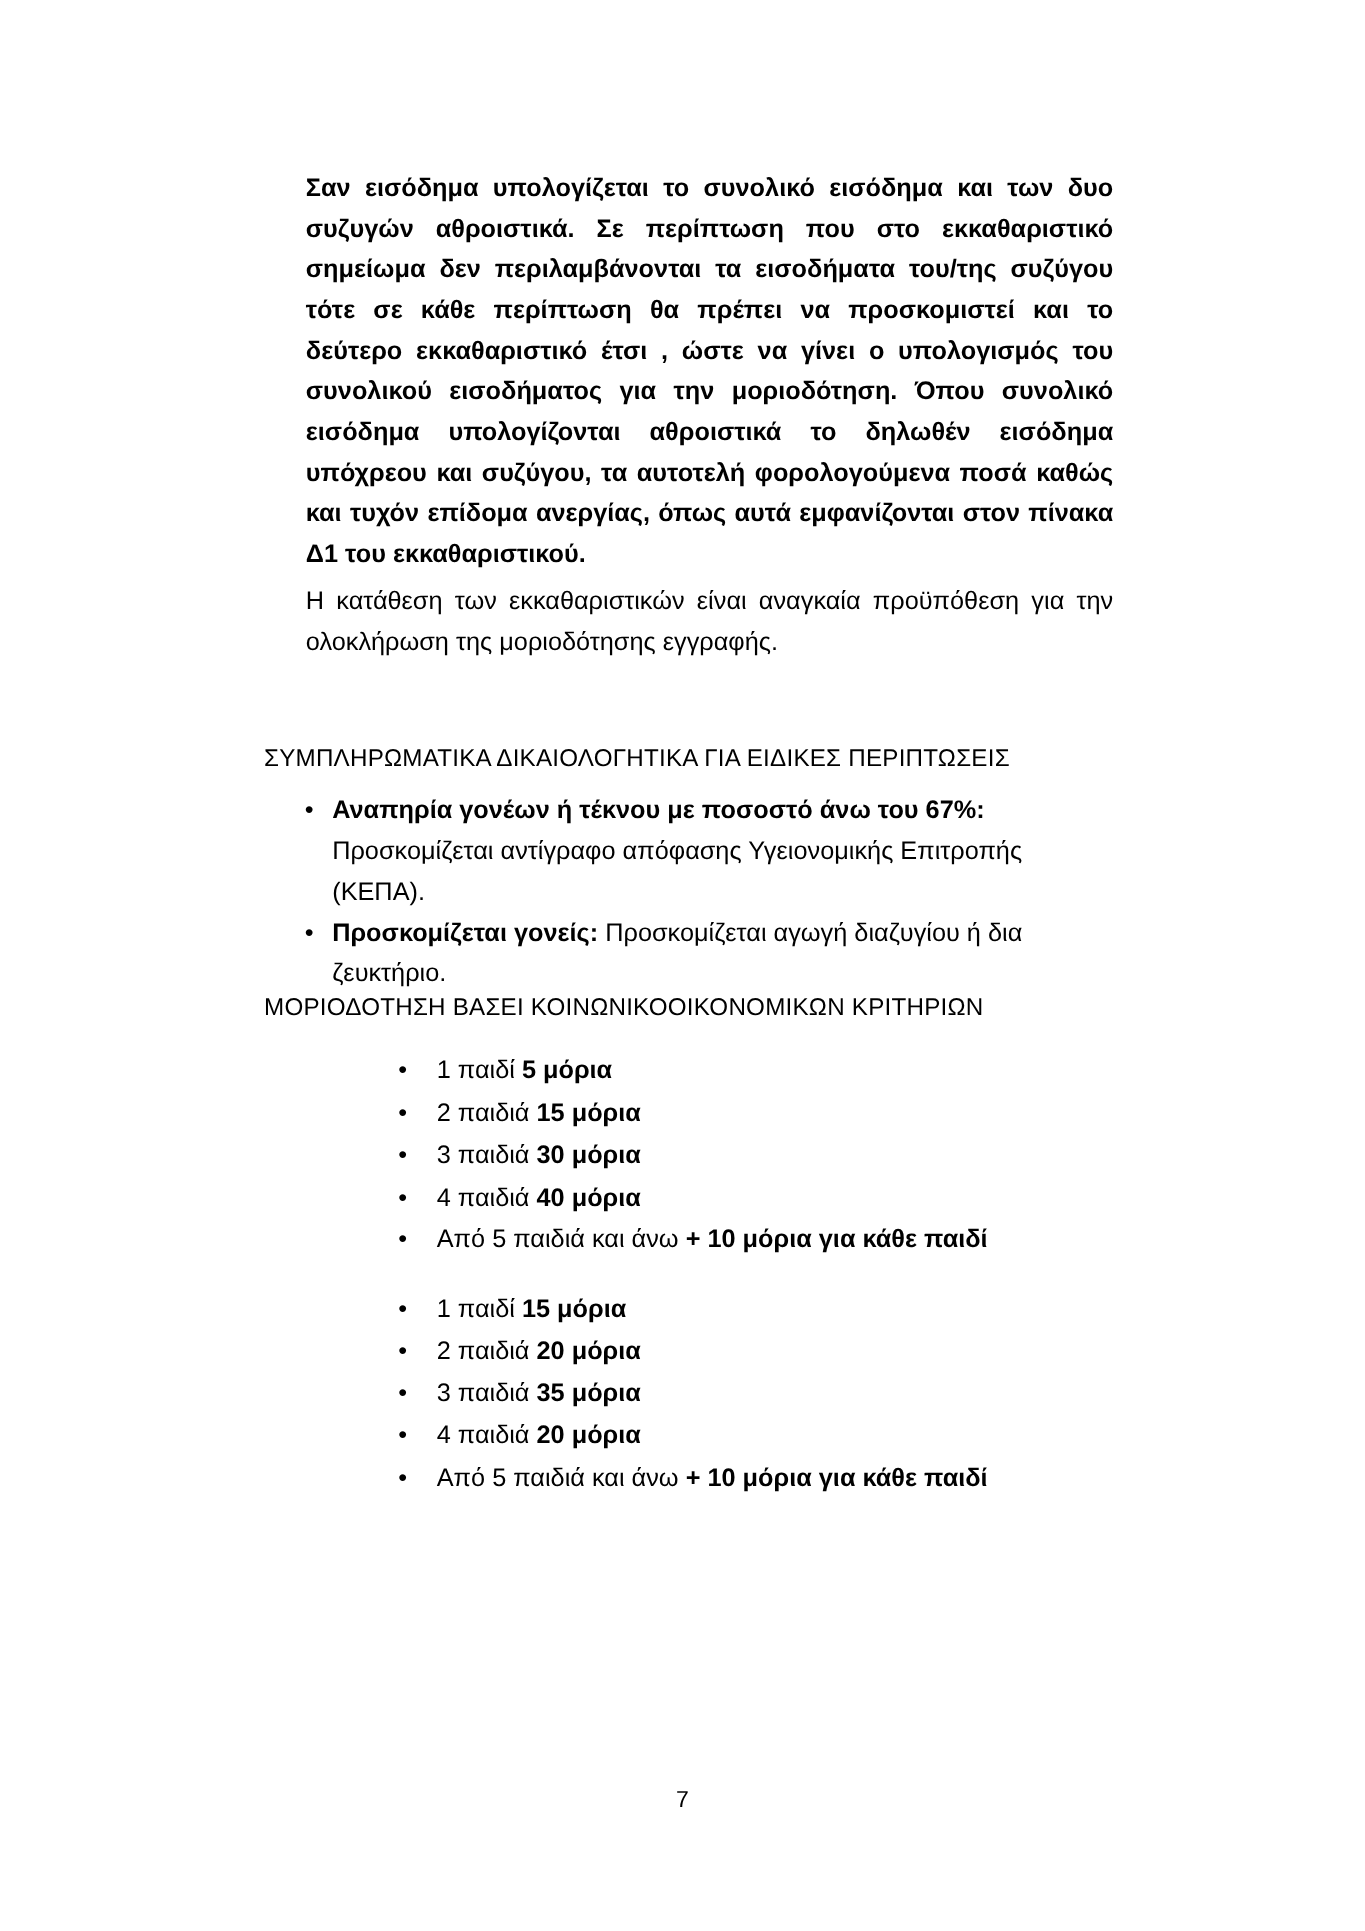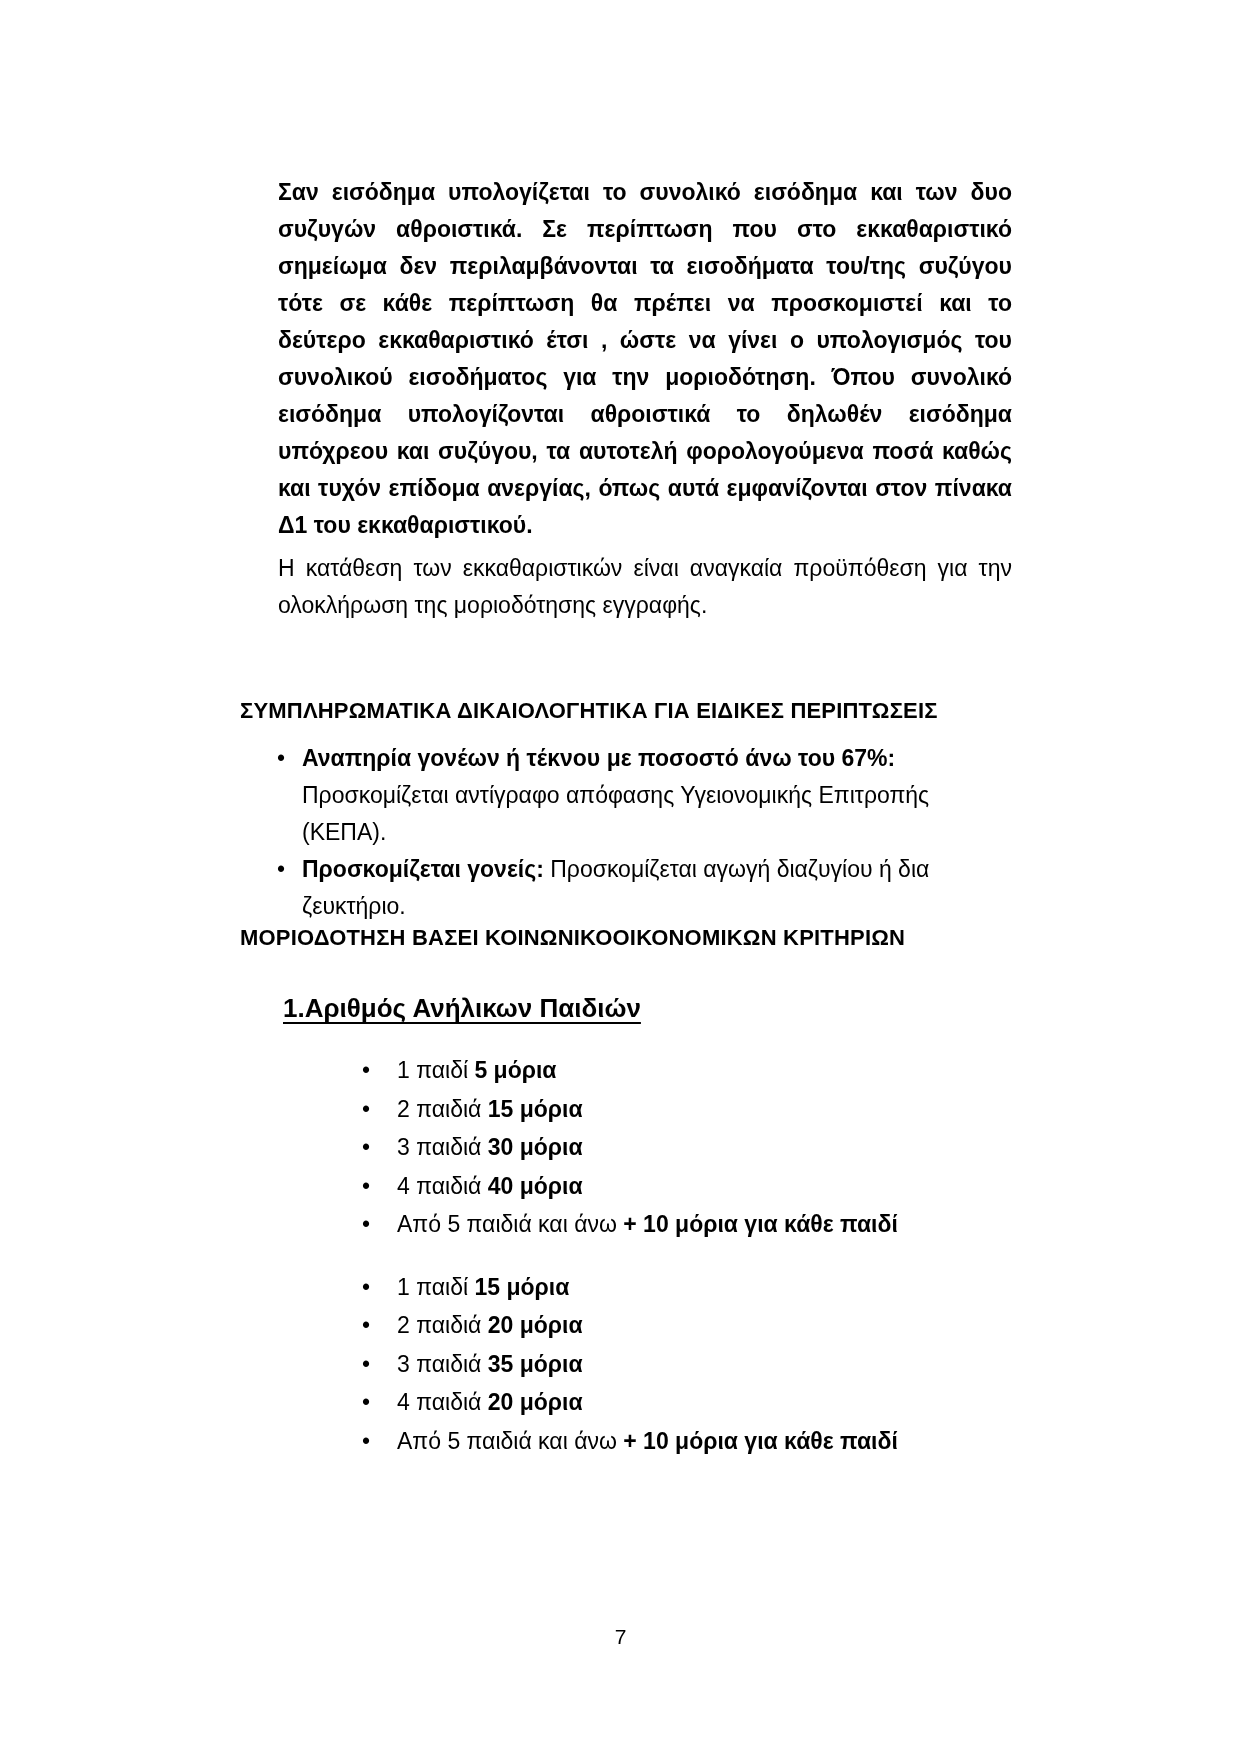--- a/index.html
+++ b/index.html
@@ -12,36 +12,36 @@
     width: 1241px;
     height: 1755px;
     background: #ffffff;
     color: #000000;
     font-family: "Liberation Sans", "DejaVu Sans", sans-serif;
     overflow: hidden;
   }
   .content {
     position: absolute;
     left: 240px;
-    top: 174px;
+    top: 152px;
     width: 772px;
   }
   .para {
     margin: 0 0 0 38px;
     font-size: 23px;
     line-height: 37px;
     text-align: justify;
   }
   .para.bold { font-weight: 700; }
   .para.note { margin-top: 6px; }
 
   .section-title {
     margin: 0;
     font-size: 22px;
-    font-weight: 700;
+    font-weight: 400;
     letter-spacing: 0.2px;
   }
   .supp-title { margin-top: 74px; }
   .scoring-title { }
 
   ul { list-style: none; margin: 0; padding: 0; }
 
   .supp-list {
     margin-top: 16px;
     font-size: 23px;
@@ -125,21 +125,20 @@
       </li>
       <li>
         <span class="bullet">•</span>
         <span><b>Προσκομίζεται γονείς:</b><span> Προσκομίζεται αγωγή διαζυγίου ή δια ζευκτήριο.</span></span>
       </li>
     </ul>
 
     <h2 class="section-title scoring-title">ΜΟΡΙΟΔΟΤΗΣΗ ΒΑΣΕΙ ΚΟΙΝΩΝΙΚΟΟΙΚΟΝΟΜΙΚΩΝ ΚΡΙΤΗΡΙΩΝ</h2>
 
 
-    <h3 class="sub-heading">1.Αριθμός Ανήλικων Παιδιών</h3>
 
     <ul class="points-list">
       <li>
         <span class="bullet">•</span>
         <span><span>1 παιδί </span><b>5 μόρια</b></span>
       </li>
       <li>
         <span class="bullet">•</span>
         <span><span>2 παιδιά </span><b>15 μόρια</b></span>
       </li>

